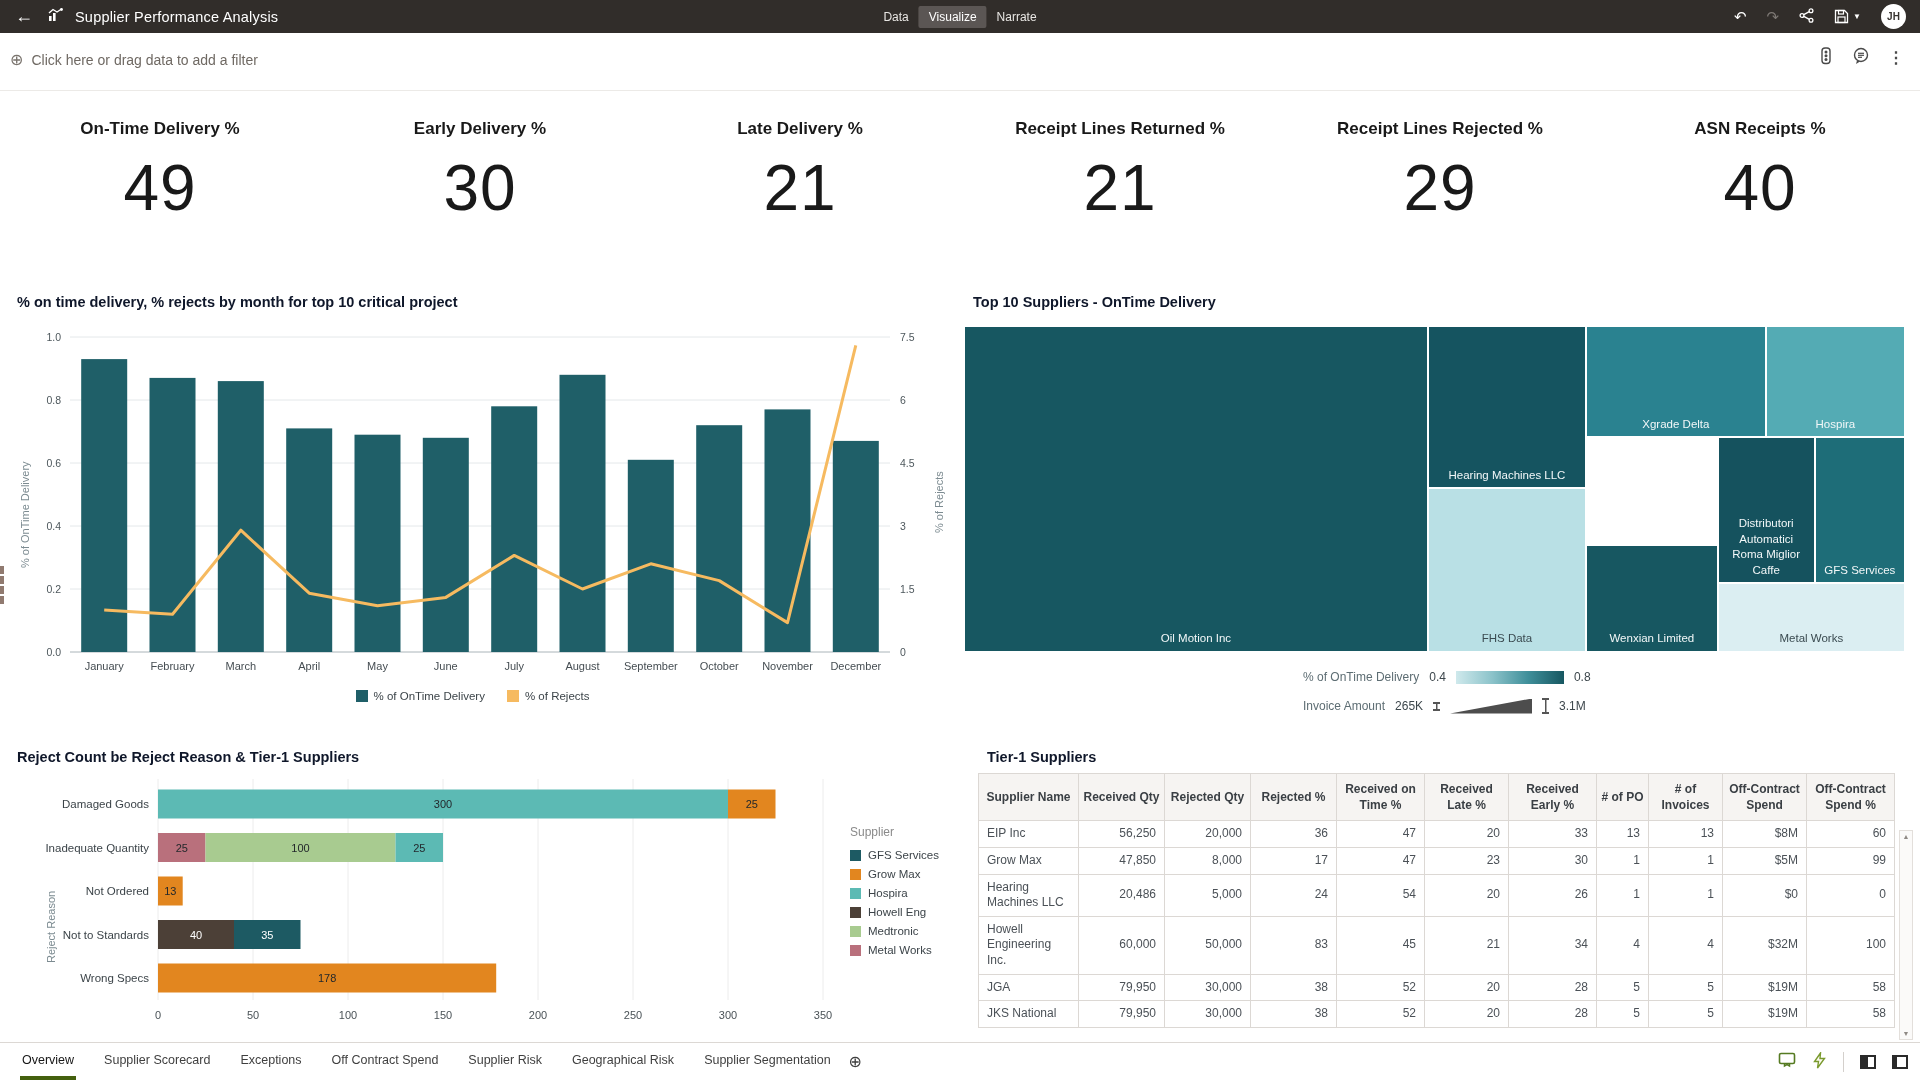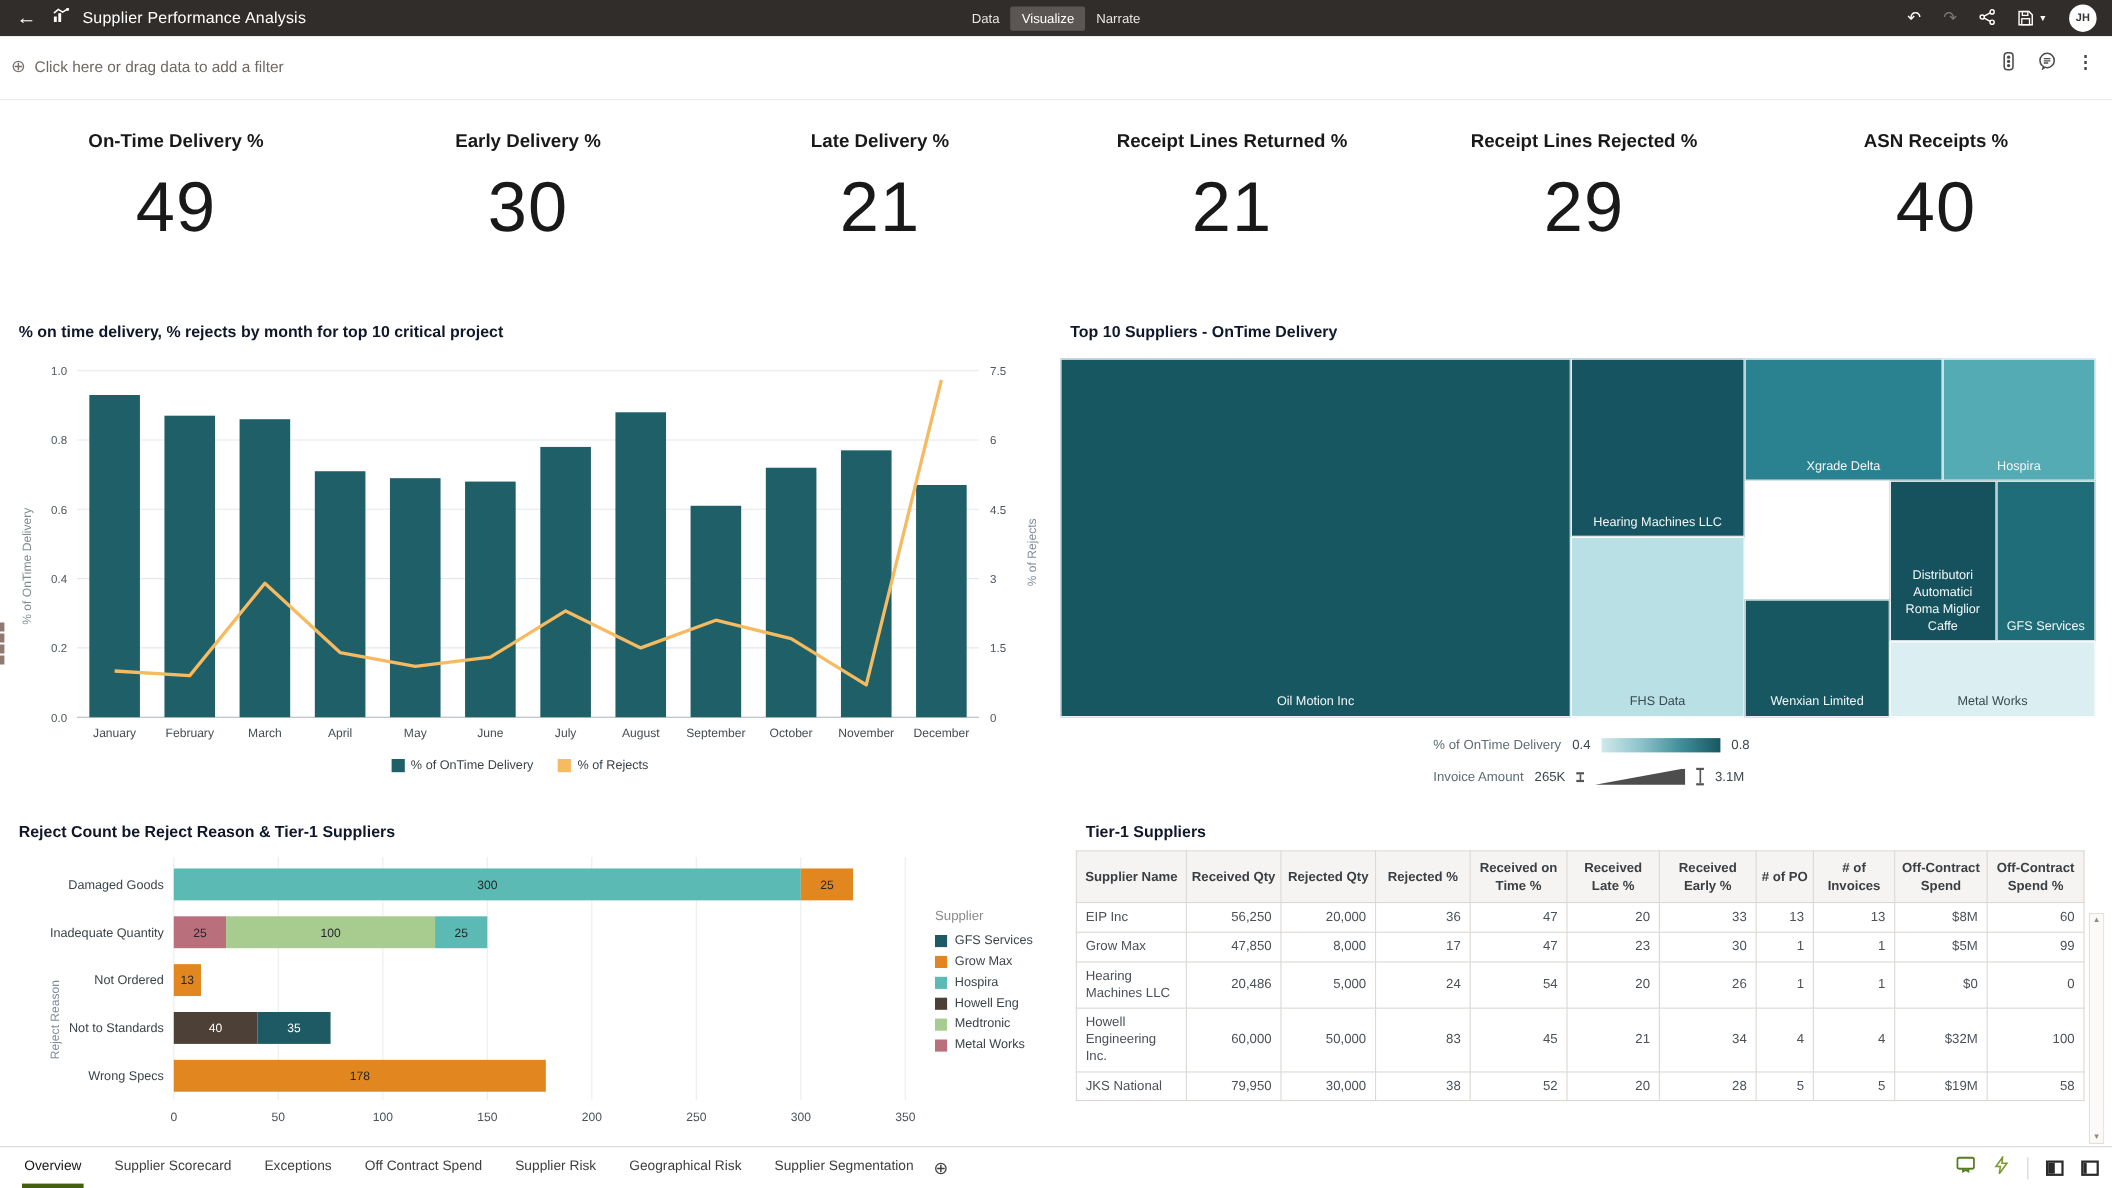--- a/index.html
+++ b/index.html
@@ -489,20 +489,33 @@
           <td class="num">83</td>
           <td class="num">45</td>
           <td class="num">21</td>
           <td class="num">34</td>
           <td class="num">4</td>
           <td class="num">4</td>
           <td class="num">$32M</td>
           <td class="num">100</td>
         </tr>
         <tr>
+          <td class="name">JGA</td>
+          <td class="num">79,950</td>
+          <td class="num">30,000</td>
+          <td class="num">38</td>
+          <td class="num">52</td>
+          <td class="num">20</td>
+          <td class="num">28</td>
+          <td class="num">5</td>
+          <td class="num">5</td>
+          <td class="num">$19M</td>
+          <td class="num">58</td>
+        </tr>
+        <tr>
           <td class="name">JKS National</td>
           <td class="num">79,950</td>
           <td class="num">30,000</td>
           <td class="num">38</td>
           <td class="num">52</td>
           <td class="num">20</td>
           <td class="num">28</td>
           <td class="num">5</td>
           <td class="num">5</td>
           <td class="num">$19M</td>

